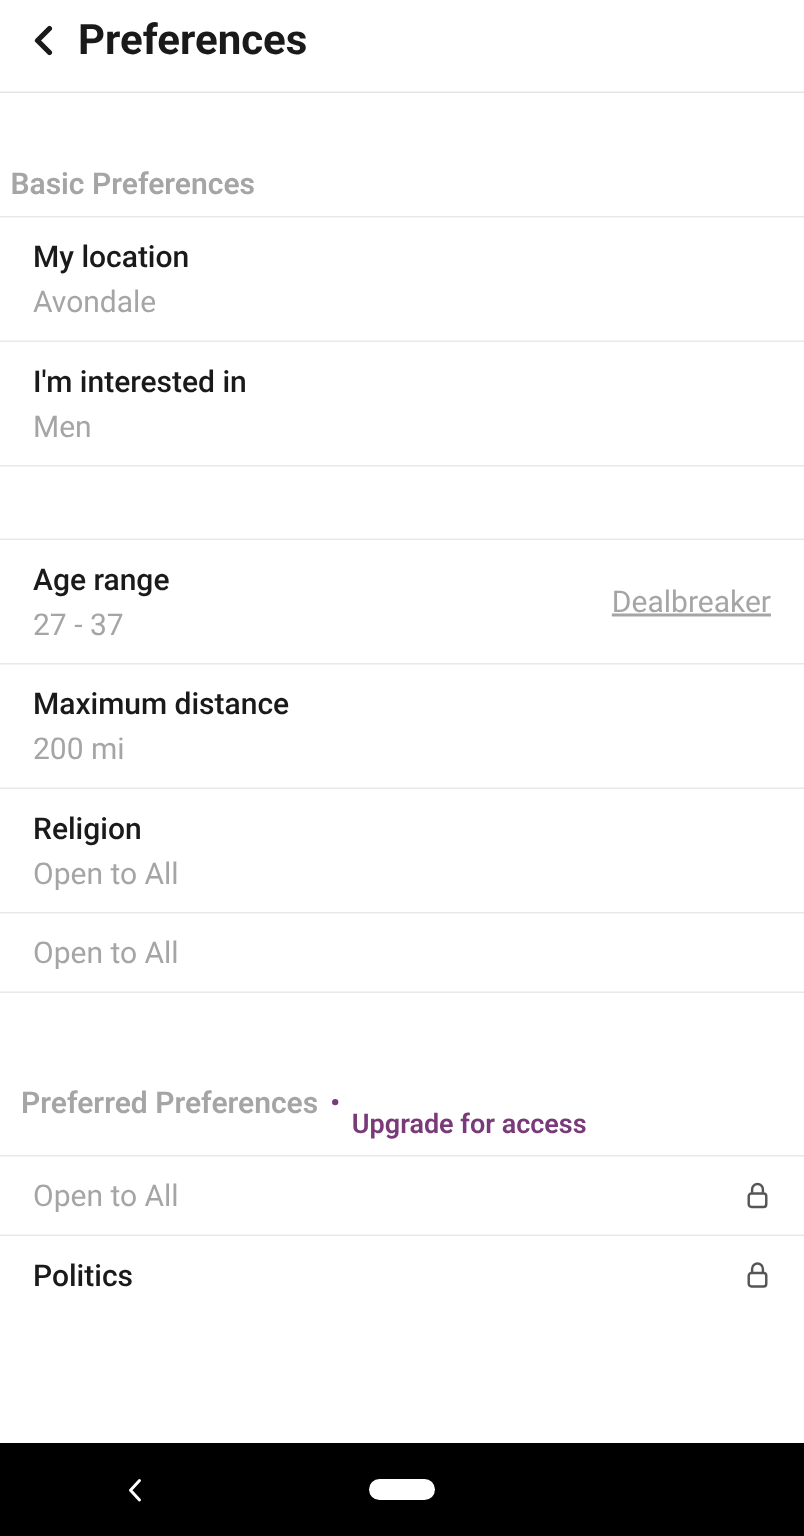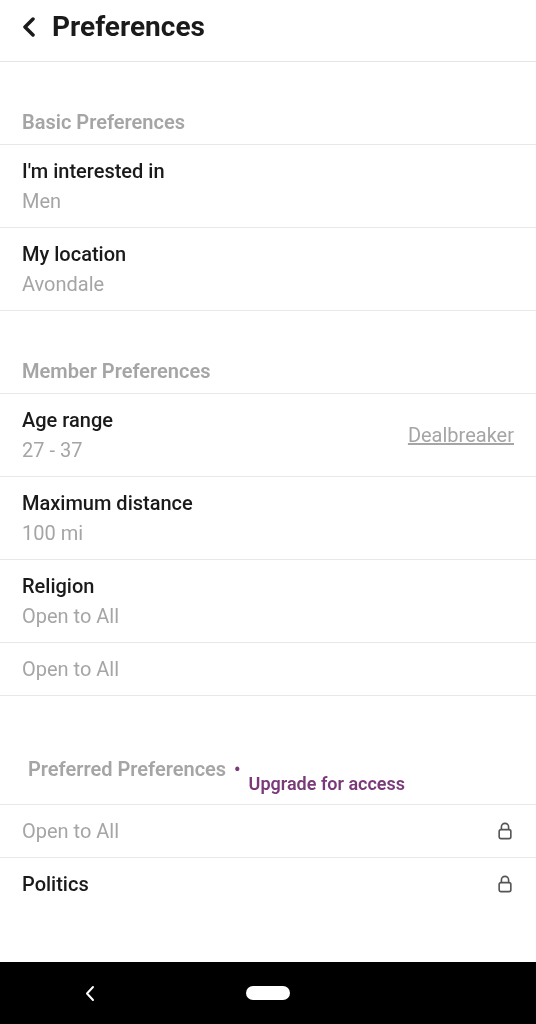--- a/index.html
+++ b/index.html
@@ -36,29 +36,29 @@
     }
     .divider-full {
       height: 1px;
       background: #e5e5e5;
       width: 100%;
     }
     .section {
       padding-top: 48px;
     }
     .section-header {
-      padding: 0 22px 10px;
+      padding: 0 7px 10px;
       font-size: 20px;
       font-weight: 600;
       color: #a5a5a5;
     }
     .section-header-row {
       display: flex;
       align-items: center;
-      padding: 0 28px 10px;
+      padding: 0 14px 10px;
       gap: 8px;
     }
     .section-header-label {
       font-size: 20px;
       font-weight: 600;
       color: #a5a5a5;
     }
     .bullet {
       color: #7a3a7a;
       font-size: 18px;
@@ -159,50 +159,49 @@
     <div class="page-title">Preferences</div>
   </div>
 
   <div class="divider-full"></div>
 
   <div class="section">
     <div class="section-header">Basic Preferences</div>
 
     <div class="row">
       <div class="row-left">
+        <div class="row-label">My location</div>
+        <div class="row-value">Avondale</div>
+      </div>
+    </div>
+
+    <div class="row">
+      <div class="row-left">
         <div class="row-label">I'm interested in</div>
         <div class="row-value">Men</div>
       </div>
     </div>
-
-    <div class="row">
-      <div class="row-left">
-        <div class="row-label">My location</div>
-        <div class="row-value">Avondale</div>
-      </div>
-    </div>
   </div>
 
   <div class="section">
-    <div class="section-header">Member Preferences</div>
 
     <div class="row">
       <div class="row-left">
         <div class="row-label">Age range</div>
         <div class="row-value">27 - 37</div>
       </div>
       <div class="row-right">
         <div class="dealbreaker">Dealbreaker</div>
       </div>
     </div>
 
     <div class="row">
       <div class="row-left">
         <div class="row-label">Maximum distance</div>
-        <div class="row-value">100 mi</div>
+        <div class="row-value">200 mi</div>
       </div>
     </div>
 
     <div class="row">
       <div class="row-left">
         <div class="row-label">Religion</div>
         <div class="row-value">Open to All</div>
       </div>
     </div>
 

